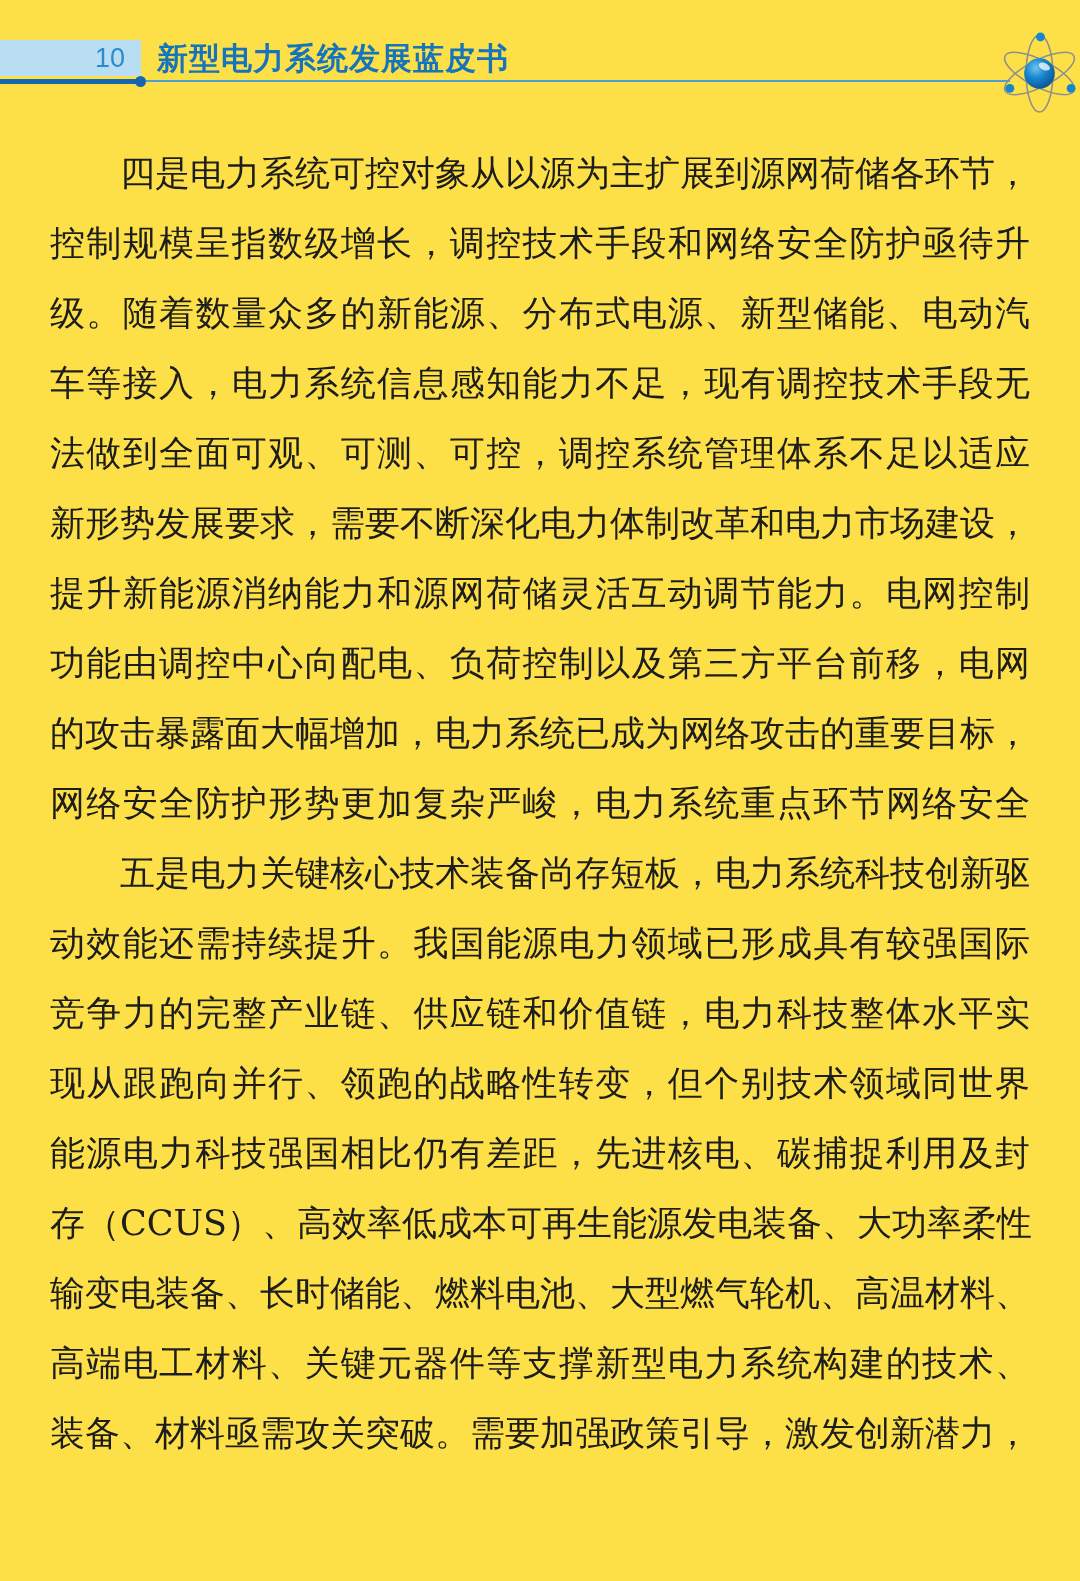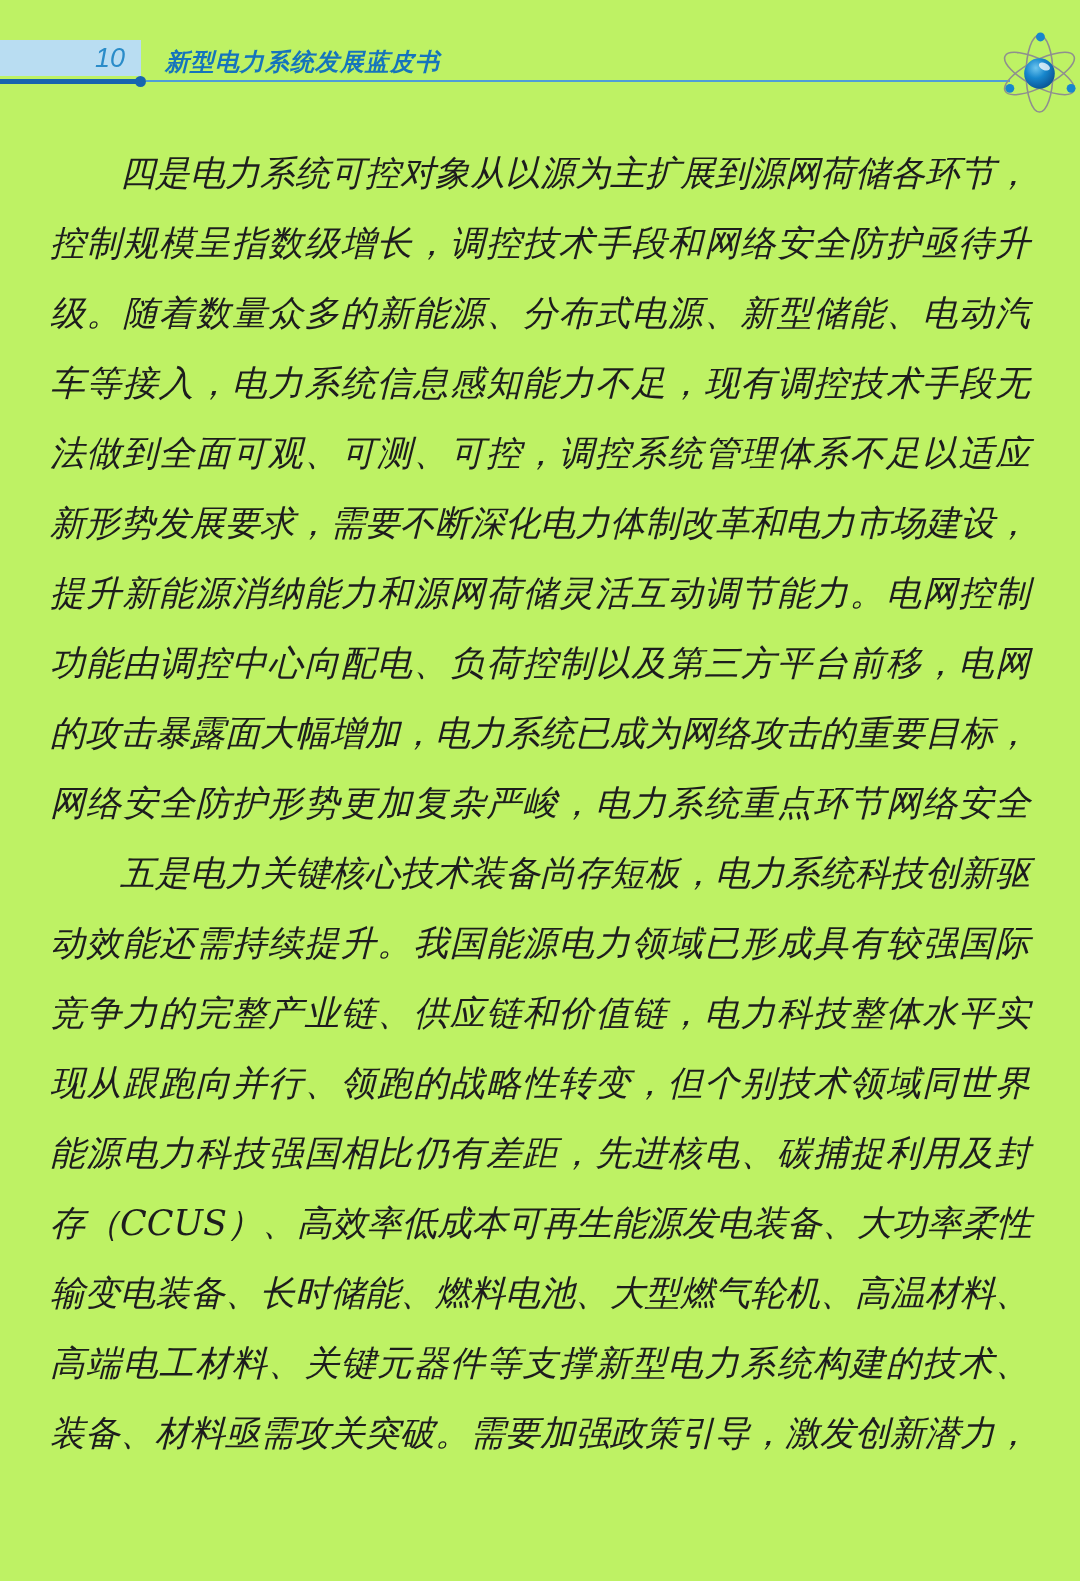--- a/index.html
+++ b/index.html
@@ -4,41 +4,40 @@
 <style>
   html, body { margin: 0; padding: 0; }
   body {
     width: 1080px; height: 1581px;
     background: #ffffff;
     font-family: "Liberation Sans", sans-serif;
   }
   .page {
     position: relative;
     width: 1080px; height: 1581px;
-    background: #bef264;
+    background: #fde047;
     overflow: hidden;
-    font-style: italic;
   }
 
   
   .header { position: absolute; left: 0; top: 0; width: 1080px; height: 120px; }
   .pagenum-badge {
     position: absolute; left: 0; top: 40px;
     width: 141px; height: 36px;
     background: var(--badge-bg, #b9ddf2);
     display: flex; align-items: center; justify-content: flex-end;
     padding-right: 16px; box-sizing: border-box;
   }
   .pagenum-badge span {
     color: var(--pagenum-color, #2a8cc9);
     font-size: 27px; line-height: 1;
   }
   .doc-title {
-    position: absolute; left: 157px; top: 38px; margin: 8px;
-    font-size: 24px; font-weight: bold; letter-spacing: 1px;
+    position: absolute; left: 157px; top: 38px; margin: 0;
+    font-size: 31px; font-weight: bold; letter-spacing: 1px;
     color: var(--title-color, #1574bc);
     font-family: "Liberation Sans", sans-serif;
     white-space: nowrap;
   }
   .rule-thick {
     position: absolute; left: 0; top: 79px;
     width: 140px; height: 5px;
     background: var(--rule-thick, #1765af);
   }
   .rule-dot {

